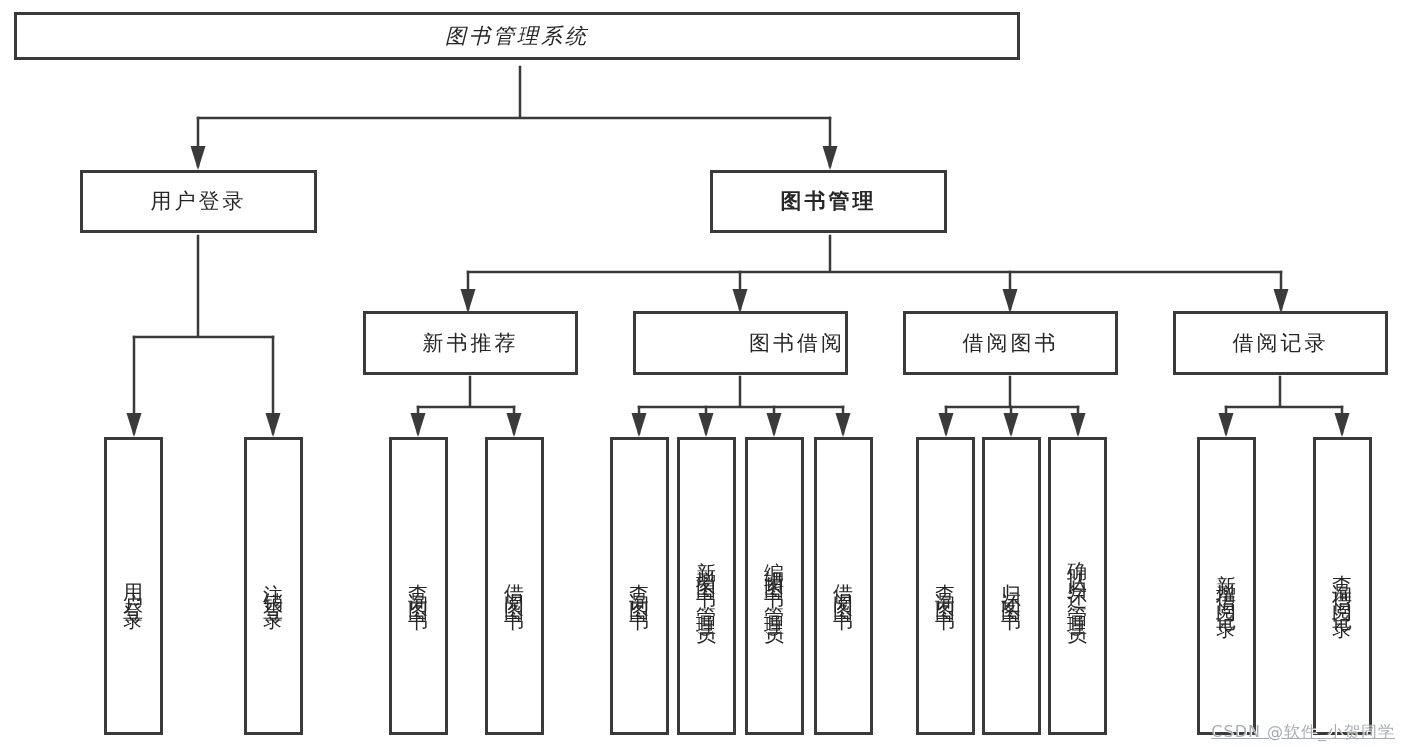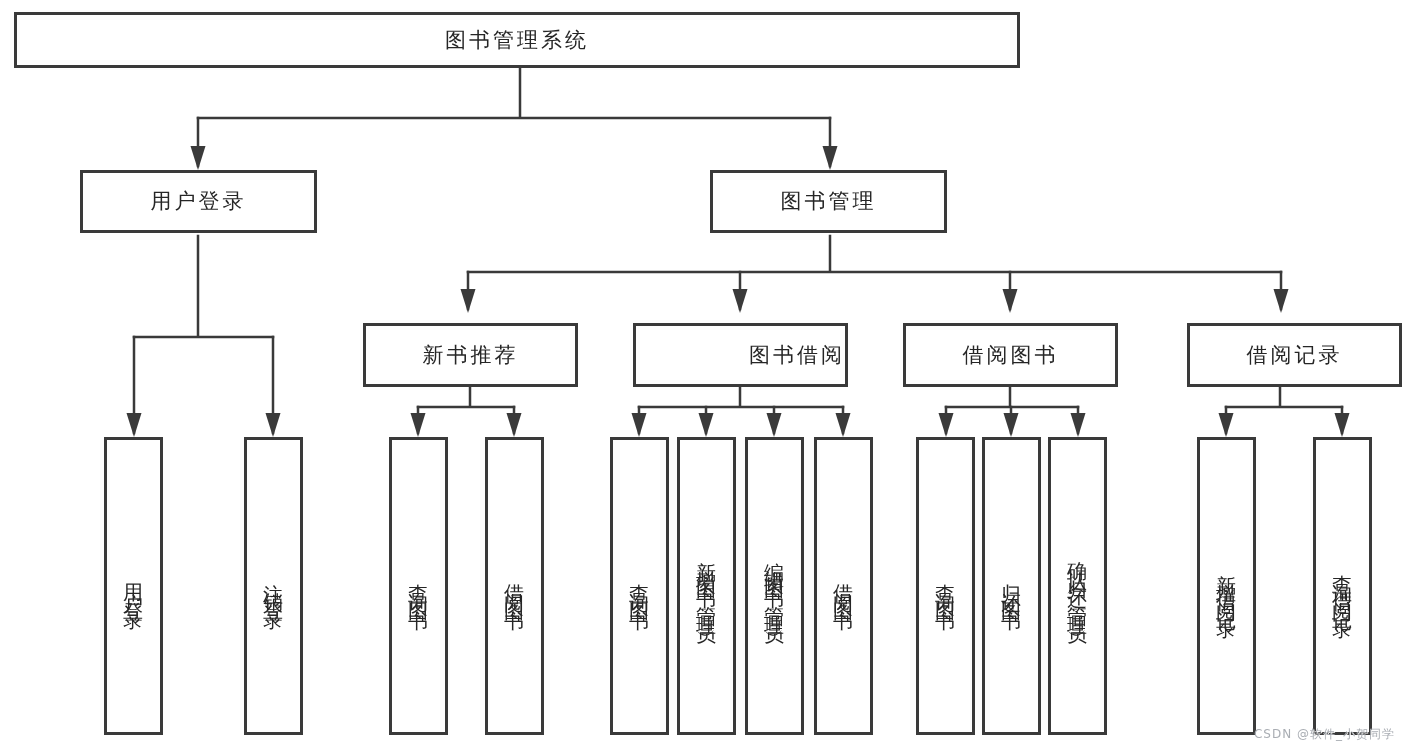--- a/index.html
+++ b/index.html
@@ -41,50 +41,51 @@
     display: flex;
     align-items: center;
     justify-content: center;
     text-align: center;
   }
   .h-box {
     font-size: 21px;
     letter-spacing: 3px;
     line-height: 1;
   }
-  .root-box   { left: 14px;   top: 12px;  width: 1006px; height: 56px; }
+  .root-box   { left: 14px;   top: 12px;  width: 1006px; height: 48px; font-style: italic; }
   .l2-box     { top: 170px;  width: 237px; height: 63px; }
   .l2-box.b0  { left: 80px; }
-  .l2-box.b1  { left: 710px; }
-  .l3-box     { top: 323px;  width: 215px; height: 64px; }
+  .l2-box.b1  { left: 710px; font-weight: bold; }
+  .l3-box     { top: 311px;  width: 215px; height: 64px; }
   .l3-box.b0  { left: 363px; }
   .l3-box.b1  { left: 633px; justify-content: flex-end; }
   .l3-box.b2  { left: 903px; }
-  .l3-box.b3  { left: 1173px; margin-left: 14px; }
+  .l3-box.b3  { left: 1173px; }
 
   .v-box {
     top: 437px;
     width: 59px;
     height: 298px;
     writing-mode: vertical-rl;
     text-orientation: mixed;
     font-size: 20px;
     letter-spacing: 9px;
     line-height: 1;
     white-space: nowrap;
   }
 
   .watermark {
     position: absolute;
     right: 10px;
     bottom: 4px;
-    font-size: 12px;
+    font-size: 16px;
     color: var(--watermark);
     text-shadow: 1px 1px 0 #ffffff;
     letter-spacing: 1px;
+    text-decoration: underline;
   }
 </style>
 </head>
 <body>
 
 <div class="canvas">
 
   <svg class="connectors" viewBox="0 0 1405 747" xmlns="http://www.w3.org/2000/svg">
     <defs>
       <marker id="arrow" markerUnits="userSpaceOnUse" markerWidth="26" markerHeight="17" refX="20" refY="7.5" orient="auto">

